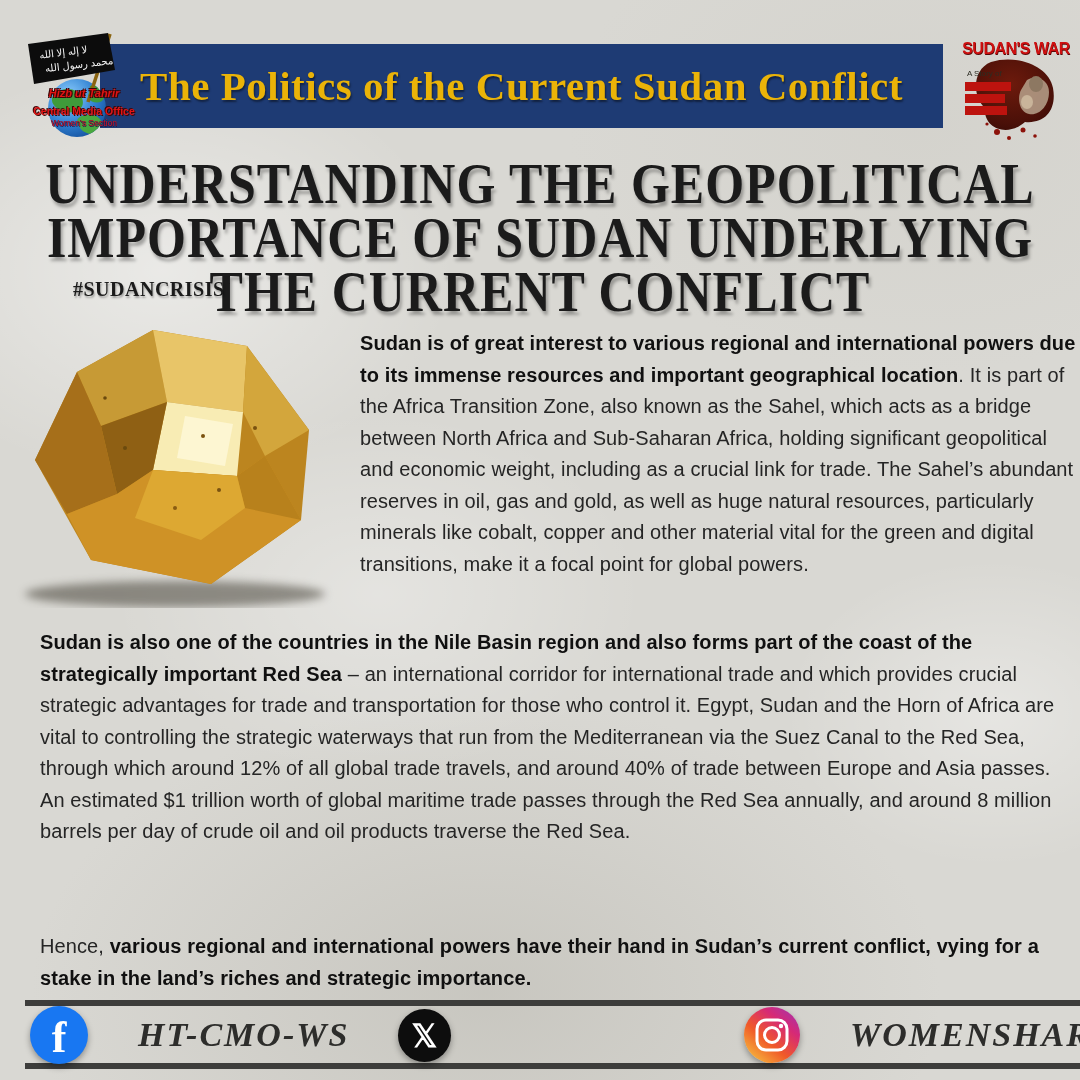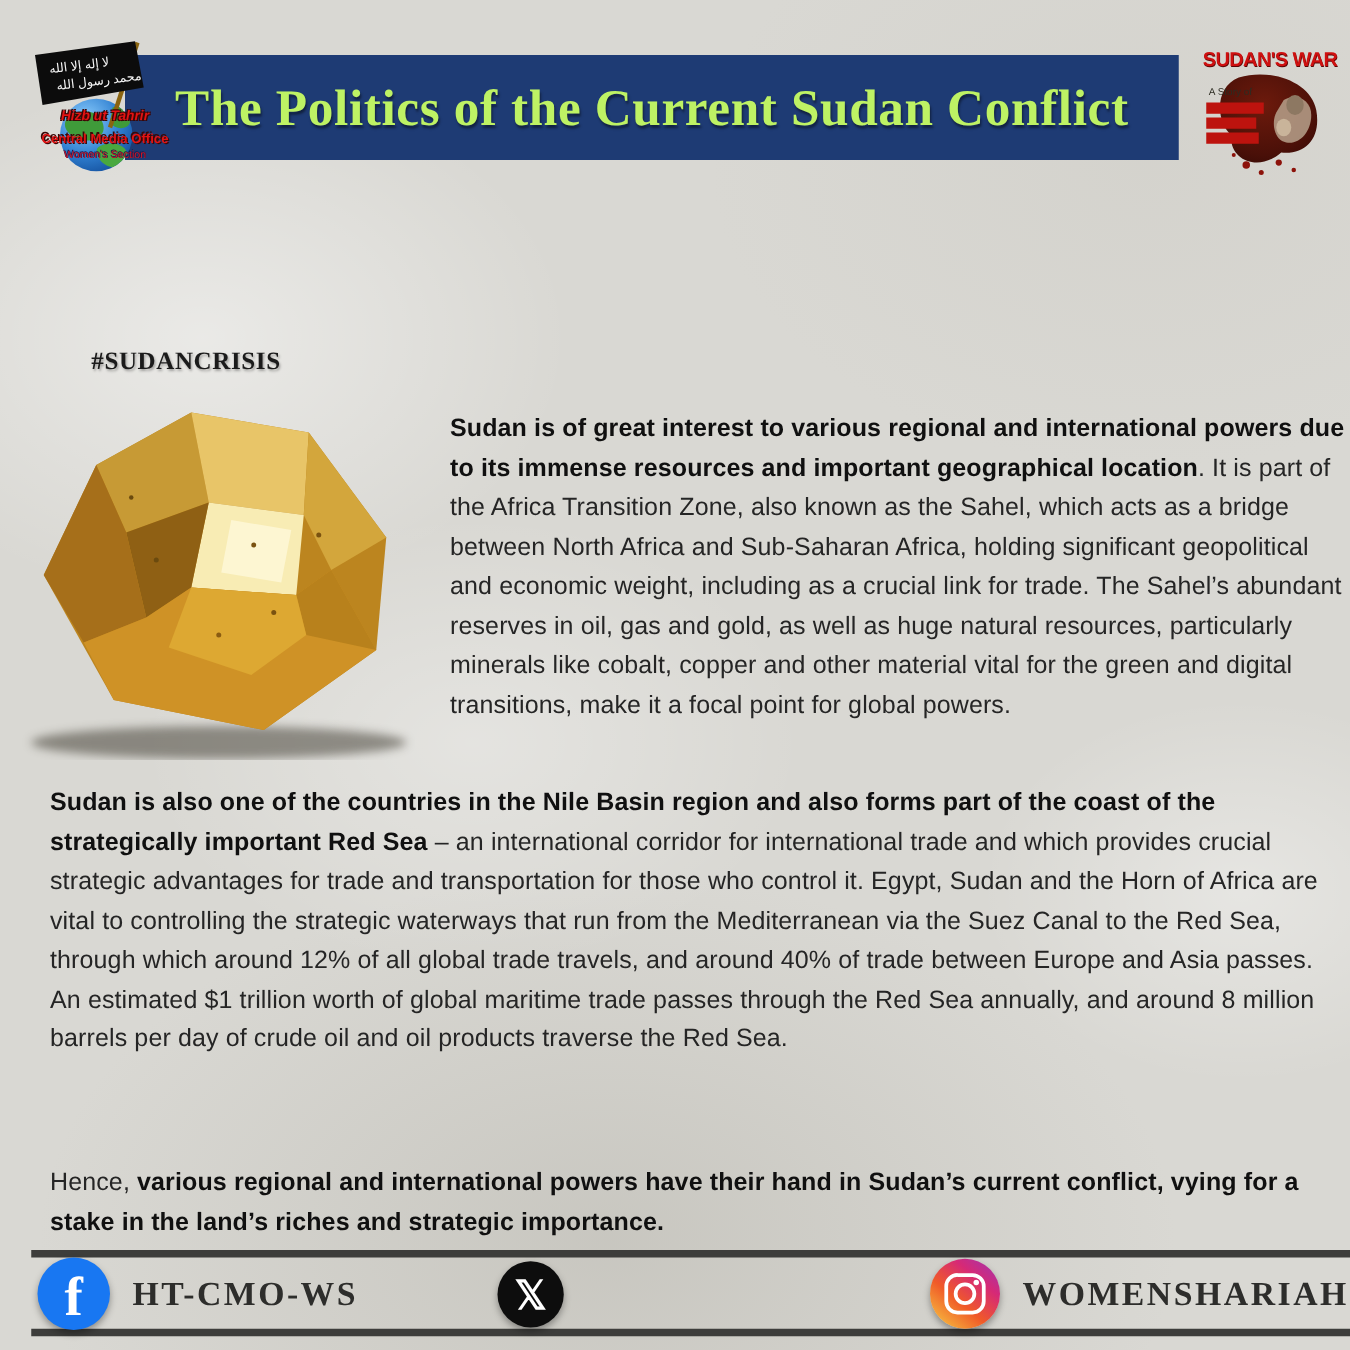--- a/index.html
+++ b/index.html
@@ -14,21 +14,21 @@
       radial-gradient(ellipse 380px 260px at 35% 55%, rgba(255,255,255,0.30), transparent 70%),
       #d9d8d3;
   }
   
   .banner{
     position:absolute;left:100px;top:44px;width:843px;height:84px;
     background:#1e3b74;display:flex;align-items:center;justify-content:center;
   }
   .banner h1{
     margin:0;font-family:"Liberation Serif",serif;font-weight:700;
-    font-size:41px;color:#bef264;letter-spacing:0.5px;
+    font-size:41px;color:#eab308;letter-spacing:0.5px;
     text-shadow:1px 2px 2px rgba(0,0,0,0.45);
   }
   .logo{position:absolute;left:20px;top:28px;width:128px;height:115px;}
   .logo svg{position:absolute;left:0;top:0;}
   .logo-text{position:absolute;left:0;width:128px;text-align:center;line-height:1;}
   .logo-name{top:60px;font-size:11px;font-weight:700;font-style:italic;color:#e31313;
     text-shadow:1px 1px 0 #3c0707,-1px -1px 0 #3c0707,1px -1px 0 #3c0707,-1px 1px 0 #3c0707;}
   .logo-sub1{top:78px;font-size:10.5px;font-weight:700;color:#e31313;
     text-shadow:1px 1px 0 #3c0707,-1px -1px 0 #3c0707;}
   .logo-sub2{top:91px;font-size:8.5px;font-weight:400;color:#d41425;
@@ -53,22 +53,22 @@
     color:#252525;letter-spacing:0.1px;}
   .body-text .b{font-weight:700;color:#101010;}
   .para1{left:345px;top:313px;width:716px;}
   .para2{left:25px;top:612px;width:1034px;}
   .para3{left:25px;top:916px;width:1034px;}
   
   .rule{position:absolute;left:25px;right:0;height:6px;background:#3d3d3b;}
   .rule-top{top:1000px;}
   .rule-bottom{top:1063px;}
   .footer-item{position:absolute;display:flex;align-items:center;gap:18px;}
-  .footer-label{font-family:"Liberation Serif",serif;font-weight:700;
-    font-size:27px;color:#2d2d2b;letter-spacing:2px;}
+  .footer-label{font-family:"Liberation Serif",serif;font-style:italic;font-weight:700;
+    font-size:34px;color:#2d2d2b;letter-spacing:2px;margin-left:32px;}
   .fb-item{left:30px;top:1006px;}
   .x-item{left:398px;top:1009px;}
   .ig-item{left:744px;top:1007px;}
   .fb-circle{width:58px;height:58px;border-radius:50%;background:#1877f2;
     display:flex;align-items:center;justify-content:center;
     box-shadow:0 3px 6px rgba(0,0,0,0.35);}
   .fb-circle span{color:#fff;font-weight:700;font-size:44px;line-height:1;
     font-family:"Liberation Serif",serif;position:relative;top:3px;}
   .x-circle{width:53px;height:53px;border-radius:50%;background:#0d0d0d;
     display:flex;align-items:center;justify-content:center;
@@ -137,20 +137,25 @@
       <rect x="8" y="36" width="40" height="9" fill="#bd130e"></rect>
       <rect x="8" y="48" width="42" height="9" fill="#bd130e"></rect>
       <circle cx="40" cy="74" r="3" fill="#8c120a"></circle>
         <circle cx="52" cy="80" r="2" fill="#8c120a"></circle>
       <circle cx="66" cy="72" r="2.5" fill="#8c120a"></circle>
         <circle cx="78" cy="78" r="1.8" fill="#8c120a"></circle>
       <circle cx="30" cy="66" r="1.6" fill="#8c120a"></circle>
     </svg>
   </div>
 
+  <div class="headline">
+    <div class="hl">UNDERSTANDING THE GEOPOLITICAL</div>
+    <div class="hl">IMPORTANCE OF SUDAN UNDERLYING</div>
+    <div class="hl">THE CURRENT CONFLICT</div>
+  </div>
   <div class="hashtag">#SUDANCRISIS</div>
 
   <svg class="nugget" width="330" height="300" viewBox="0 0 330 300">
     <ellipse cx="170" cy="286" rx="150" ry="13" fill="rgba(40,35,25,0.45)" style="filter:blur(4px)"></ellipse>
     <path d="M30,152 L72,64 L148,22 L242,38 L304,122 L296,212 L206,276 L86,252 Z" fill="#bc851f"></path>
     <polygon points="72,64 148,22 162,94 96,118" fill="#c79a35"></polygon>
     <polygon points="148,22 242,38 238,104 162,94" fill="#e8c568"></polygon>
     <polygon points="242,38 304,122 260,148 238,104" fill="#d3a63c"></polygon>
     <polygon points="162,94 238,104 232,168 148,162" fill="#f8ecb4"></polygon>
     <polygon points="96,118 162,94 148,162 112,186" fill="#8f6014"></polygon>

